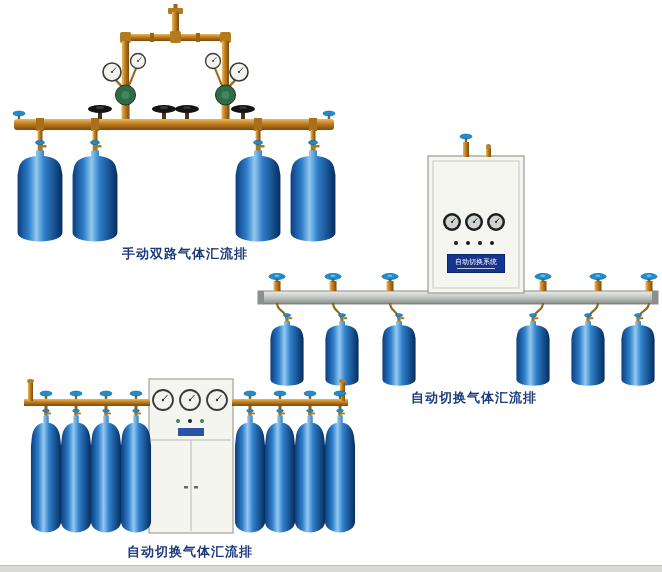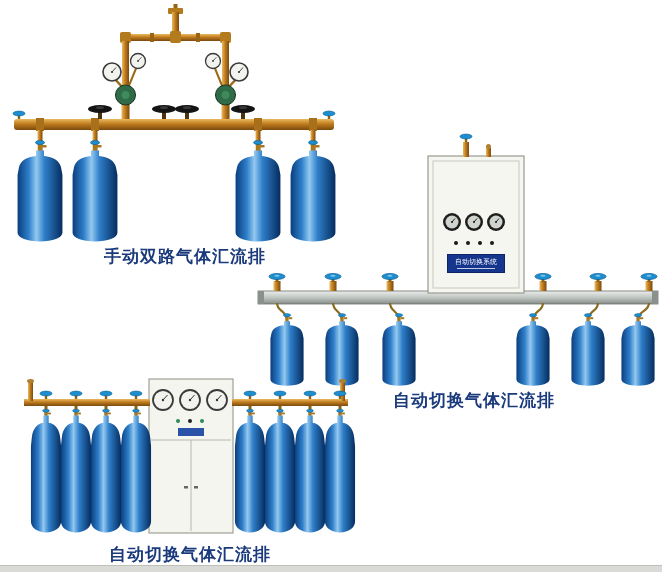--- a/index.html
+++ b/index.html
@@ -1,20 +1,20 @@
 <!DOCTYPE html>
 <html><head>
 <meta charset="utf-8">
 <style>
   * { margin:0; padding:0; box-sizing:border-box; }
   html,body { width:662px; height:572px; background:#ffffff; overflow:hidden; }
   body { position:relative; font-family:"Liberation Sans","DejaVu Sans",sans-serif; }
   .stage { position:absolute; left:0; top:0; width:662px; height:572px; }
   svg.scene { position:absolute; left:0; top:0; display:block; }
-  .caption { position:absolute; width:200px; text-align:center; font-size:17px;
+  .caption { position:absolute; width:200px; text-align:center; font-size:13px;
              font-weight:bold; color:#1a3a7c; letter-spacing:1px; white-space:nowrap; }
   #cap1 { left:85px;  top:245px; }
   #cap2 { left:374px; top:389px; }
   #cap3 { left:90px;  top:543px; }
   .nameplate { position:absolute; left:447px; top:254px; width:58px; height:19px;
                background:#16368e; display:flex; flex-direction:column;
                align-items:center; justify-content:center; border:1px solid #0c2466; }
   .nameplate-text { color:#ffffff; font-size:7px; line-height:8px; white-space:nowrap; }
   .nameplate-subline { width:38px; height:1px; background:rgba(255,255,255,0.75); margin-top:2px; }
   .footer-strip { position:absolute; left:0; top:565px; width:662px; height:7px;

